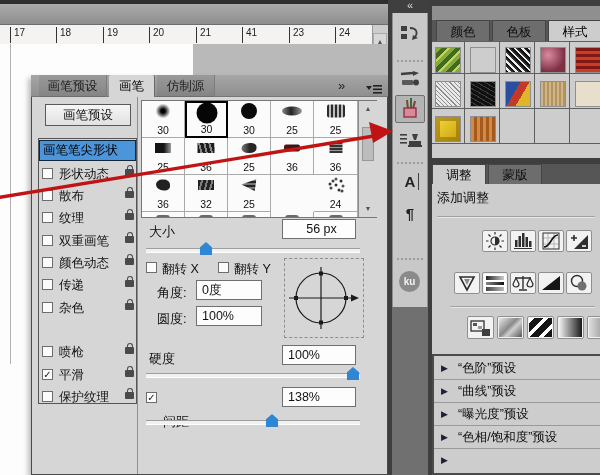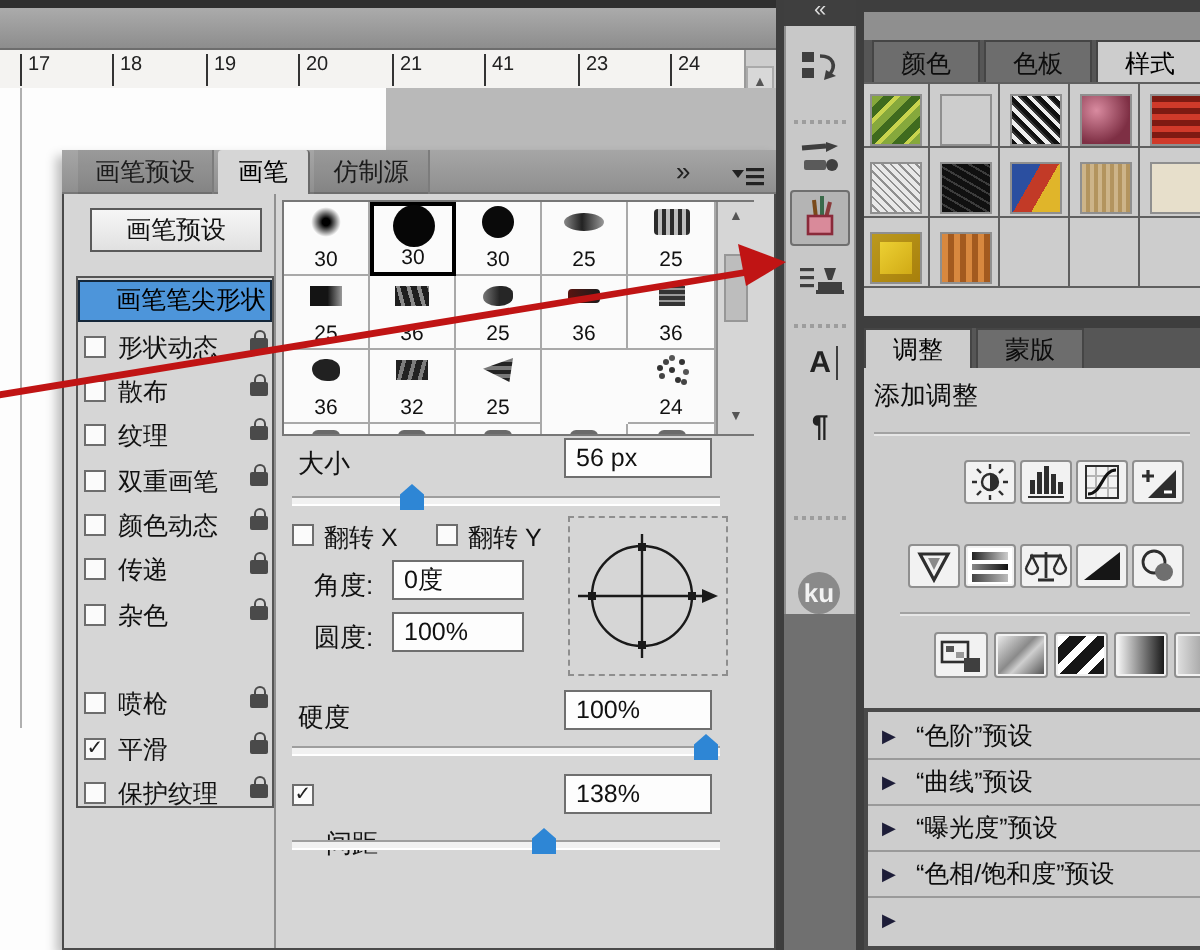--- a/index.html
+++ b/index.html
@@ -20,21 +20,21 @@
   .pasteboard{left:193px;top:44px;width:195px;height:431px;background:#b9b9b9;}
   .guide{left:10px;top:44px;width:1px;height:320px;background:#b0b0b0;}
   
   .bp{left:31px;top:75px;width:357px;height:400px;background:#d6d6d6;border:1px solid #4a4a4a;box-sizing:border-box;box-shadow:-3px 3px 5px rgba(0,0,0,.25);}
   .bp-tabbar{left:31px;top:75px;width:357px;height:22px;background:linear-gradient(#a6a6a6,#8f8f8f);border-bottom:1px solid #777;box-sizing:border-box;}
   .tab{position:absolute;top:0;height:22px;line-height:22px;font-size:12.5px;text-align:center;color:#1c1c1c;background:rgba(0,0,0,.07);border-right:1px solid #7c7c7c;box-sizing:border-box;cursor:default;}
   .tab.active{background:#d6d6d6;color:#000;border-right:1px solid #6a6a6a;border-radius:2px 2px 0 0;}
   .bp-more{position:absolute;top:0;height:22px;line-height:21px;font-size:13px;color:#222;letter-spacing:-2px;}
   .presets-btn{left:45px;top:104px;width:86px;height:22px;background:linear-gradient(#f6f6f6,#e1e1e1);border:1px solid #5a5a5a;box-sizing:border-box;font-size:12.5px;text-align:center;line-height:20px;color:#111;}
   .list-box{left:38px;top:138px;width:99px;height:266px;border:1px solid #555;background:#d6d6d6;box-sizing:border-box;}
-  .sel-tip{left:39px;top:140px;width:97px;height:21px;background:#4d95da;border:1px solid #14273a;box-sizing:border-box;font-size:12.5px;line-height:19px;padding-left:18px;color:#000;}
+  .sel-tip{left:39px;top:140px;width:97px;height:21px;background:#4d95da;border:1px solid #14273a;box-sizing:border-box;font-size:12.5px;line-height:19px;padding-left:3px;color:#000;}
   .opt-row{position:absolute;left:39px;width:97px;height:20px;font-size:12.5px;line-height:20px;color:#111;}
   .cbx{position:absolute;left:3px;top:4px;width:11px;height:11px;background:#fbfbfb;border:1px solid #6d6d6d;box-sizing:border-box;font-size:10px;line-height:9px;text-align:center;color:#222;}
   .cbx.checked::after{content:"✓";}
   .opt-label{position:absolute;left:20px;top:0;}
   .lock{position:absolute;right:2px;top:5px;width:9px;height:7px;background:#4a4a4a;border-radius:1px;}
   .lock::before{content:"";position:absolute;left:1.5px;top:-4px;width:4px;height:4px;border:1.5px solid #4a4a4a;border-bottom:none;border-radius:3px 3px 0 0;}
   .vdiv{left:137px;top:97px;width:1px;height:377px;background:#909090;}
   
   .grid-box{left:141px;top:100px;width:236px;height:118px;background:#fbfbfb;border:1px solid #777;box-sizing:border-box;overflow:hidden;}
   .cell{position:absolute;width:43px;height:37px;border-right:1px solid #a9a9a9;border-bottom:1px solid #a9a9a9;box-sizing:border-box;}
@@ -69,21 +69,21 @@
   
   .dock-gap{left:388px;top:0;width:4px;height:475px;background:#3e3e3e;}
   .dock-gap2{left:428px;top:0;width:4px;height:475px;background:#3e3e3e;}
   .dock-head{left:392px;top:0;width:36px;height:13px;background:#3f3f3f;color:#ddd;font-size:11px;line-height:11px;text-align:center;}
   .dock-body{left:392px;top:13px;width:36px;height:294px;background:#c8c8c8;border-left:1px solid #8e8e8e;border-right:1px solid #8e8e8e;box-sizing:border-box;}
   .dock-bottom{left:392px;top:307px;width:36px;height:168px;background:#707070;}
   .dicon{position:absolute;left:395px;width:30px;height:28px;text-align:center;}
   .dicon.hl{background:#b4b4b4;border:1px solid #6f6f6f;box-sizing:border-box;border-radius:2px;}
   .dsep{position:absolute;left:397px;width:26px;height:0;border-top:2px dotted #9d9d9d;}
   .dtext{font-size:15px;color:#222;line-height:28px;font-weight:bold;}
-  .ku-circ{position:absolute;left:4px;top:18px;width:21px;height:21px;border-radius:50%;background:#8a8a8a;color:#f2f2f2;font-size:13px;font-weight:bold;line-height:21px;text-align:center;}
+  .ku-circ{position:absolute;left:4px;top:3px;width:21px;height:21px;border-radius:50%;background:#8a8a8a;color:#f2f2f2;font-size:10px;font-weight:bold;line-height:21px;text-align:center;}
   
   .r-topdark{left:432px;top:0;width:168px;height:6px;background:#3e3e3e;}
   .r-topbar{left:432px;top:6px;width:168px;height:14px;background:#8f8f8f;}
   .r-tabbar{left:432px;top:20px;width:168px;height:22px;background:#565656;}
   .rtab{position:absolute;top:0;height:22px;line-height:22px;font-size:12.5px;text-align:center;color:#0d0d0d;background:#6d6d6d;border:1px solid #454545;border-bottom:none;box-sizing:border-box;}
   .rtab.active{background:#cdcdcd;color:#000;}
   .styles-body{left:432px;top:42px;width:168px;height:116px;background:#cdcdcd;}
   .sgrid-h{position:absolute;left:432px;width:168px;height:1px;background:#5f5f5f;}
   .sgrid-v{position:absolute;top:41px;width:1px;height:103px;background:#5f5f5f;}
   .swatch{position:absolute;width:26px;height:26px;border:1px solid #8f8f8f;box-sizing:border-box;}
@@ -272,21 +272,21 @@
         <span class="g-part"></span>
       </div>
   </div>
   <div class="abs gscroll">
     <div class="garr" style="top:2px">▲</div>
     <div class="gthumb"></div>
     <div class="garr" style="bottom:2px">▼</div>
   </div>
 
   <span class="lbl" style="left:149px;top:223px">大小</span>
-  <input class="tin" style="left: 282px; top: 219px; width: 74px;" value="56 px">
+  <input class="tin" style="left: 282px; top: 219px; width: 74px; text-align: center;" value="56 px">
   <div class="track" style="left:146px;top:248px;width:214px"></div>
   <div class="thumb" style="left:200px;top:242px"></div>
 
   <span class="cbx abs" style="left:146px;top:262px"></span>
   <span class="lbl" style="left:162px;top:261px;font-size:12.5px">翻转 X</span>
   <span class="cbx abs" style="left:218px;top:262px"></span>
   <span class="lbl" style="left:234px;top:261px;font-size:12.5px">翻转 Y</span>
 
   <span class="lbl" style="left:157px;top:284px">角度:</span>
   <input class="tin" style="left: 196px; top: 280px; width: 66px;" value="0度">

